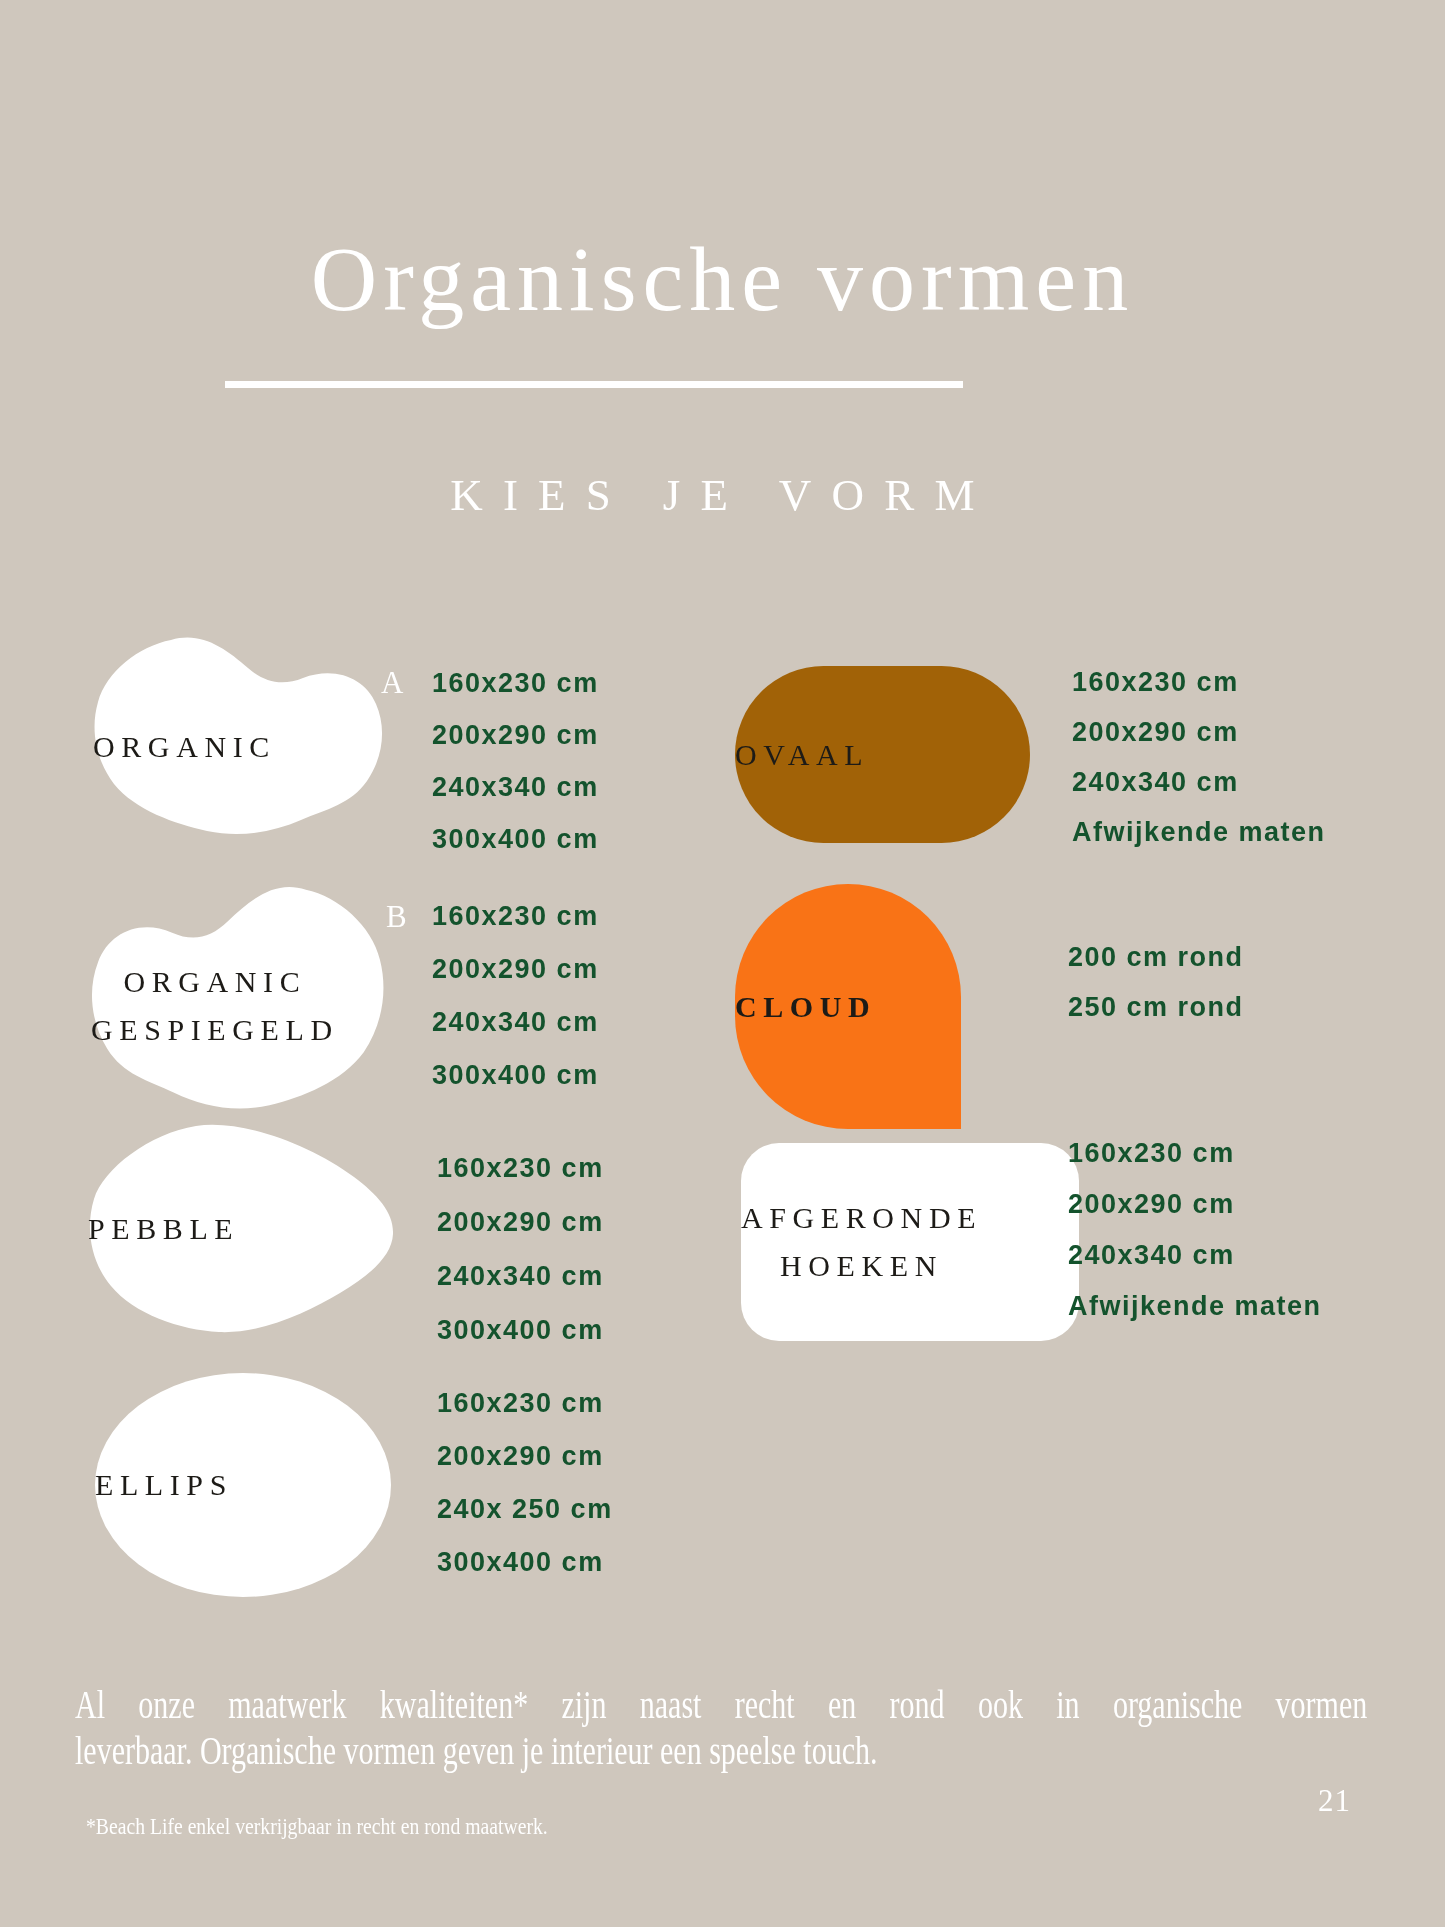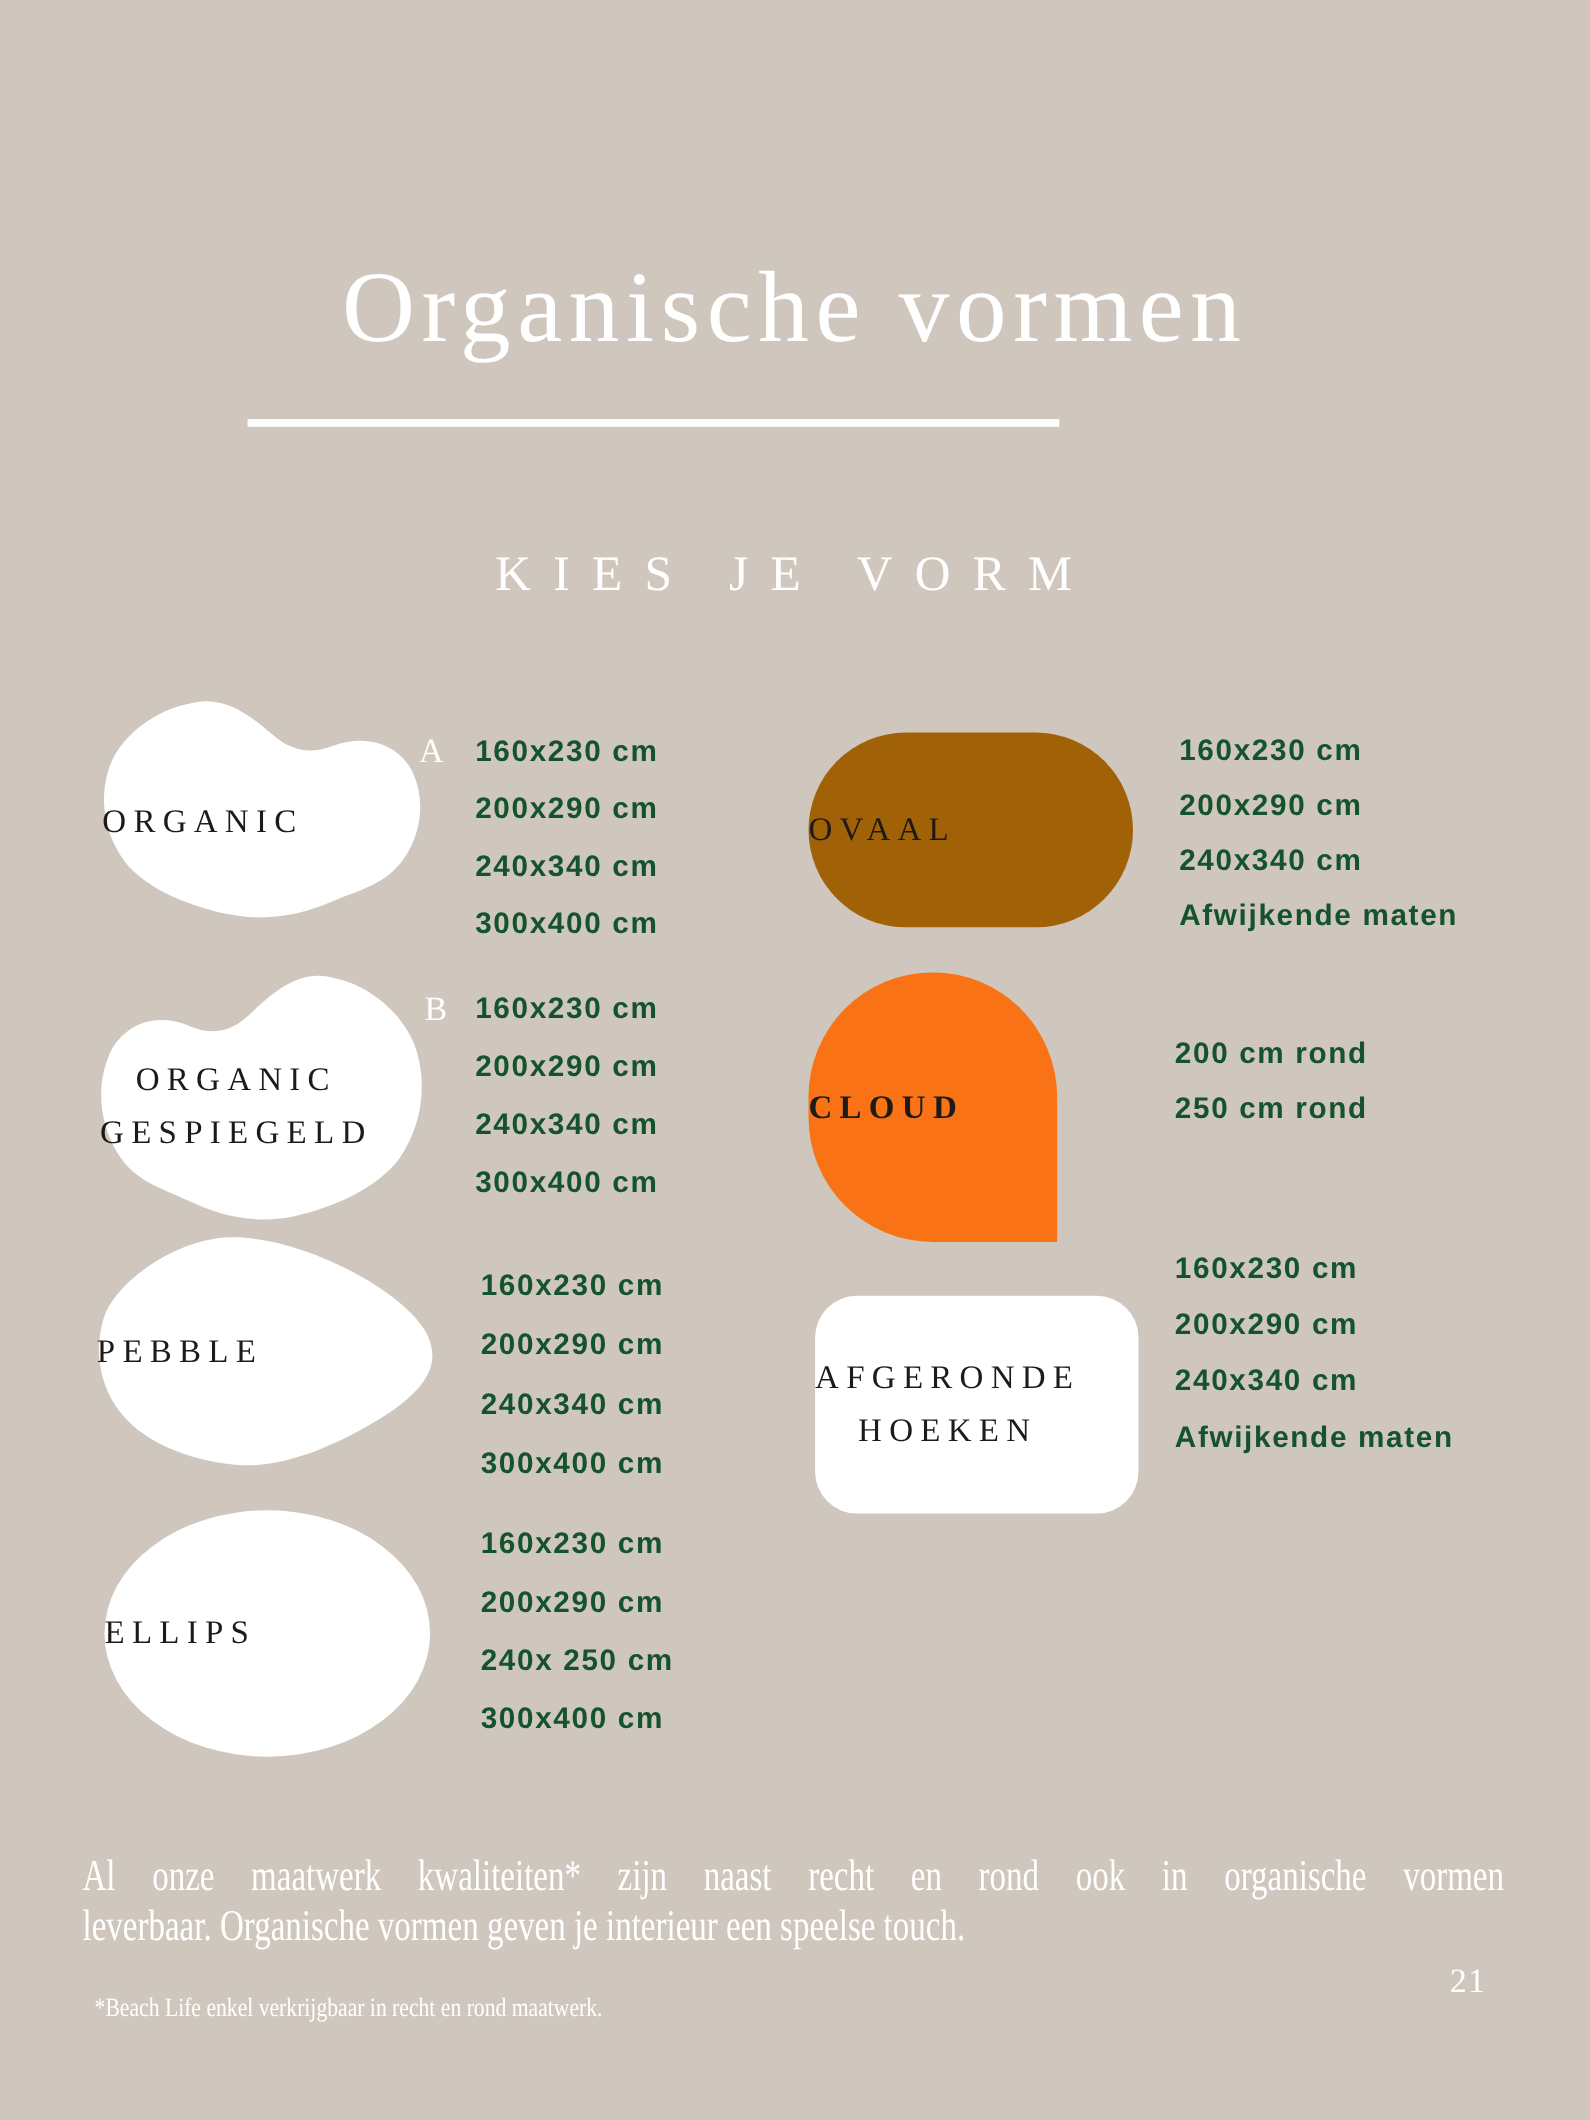--- a/index.html
+++ b/index.html
@@ -20,21 +20,21 @@
     font-size:92px;
     font-weight:400;
     letter-spacing:6px;
     line-height:1;
   }
   .rule{
     left:225px;top:381px;width:738px;height:7px;
     background:#ffffff;
   }
   .kicker{
-    left:0;right:0;top:499px;
+    left:0;right:0;top:473px;
     text-align:center;
     color:#ffffff;
     font-size:45px;
     letter-spacing:0.45em;
     line-height:1;
   }
 
   
   .shape{
     display:flex;align-items:center;
@@ -52,21 +52,21 @@
   .white-fill{fill:#ffffff;}
 
   .shape-organic{left:93px;top:634px;width:290px;height:203px;}
   .shape-organic .shape-label{padding-top:22px;}
   .shape-gespiegeld{left:91px;top:883px;width:294px;height:229px;}
   .shape-gespiegeld .shape-label{padding-top:16px;}
   .shape-pebble{left:88px;top:1123px;width:309px;height:212px;}
   .shape-ellips{left:95px;top:1373px;width:296px;height:224px;background:#ffffff;border-radius:50%;}
   .shape-ovaal{left:735px;top:666px;width:295px;height:177px;background:#a16207;border-radius:89px;}
   .shape-cloud{left:735px;top:884px;width:226px;height:245px;background:#f97316;border-radius:113px 113px 0 113px;font-weight:bold;}
-  .shape-hoeken{left:741px;top:1143px;width:294px;height:198px;background:#ffffff;border-radius:38px;margin-top:35px;}
+  .shape-hoeken{left:741px;top:1143px;width:338px;height:198px;background:#ffffff;border-radius:38px;}
 
   
   .marker{
     color:#ffffff;
     font-size:31px;
     line-height:40px;
     letter-spacing:1px;
   }
   .marker-a{left:381px;top:663px;}
   .marker-b{left:386px;top:897px;}

